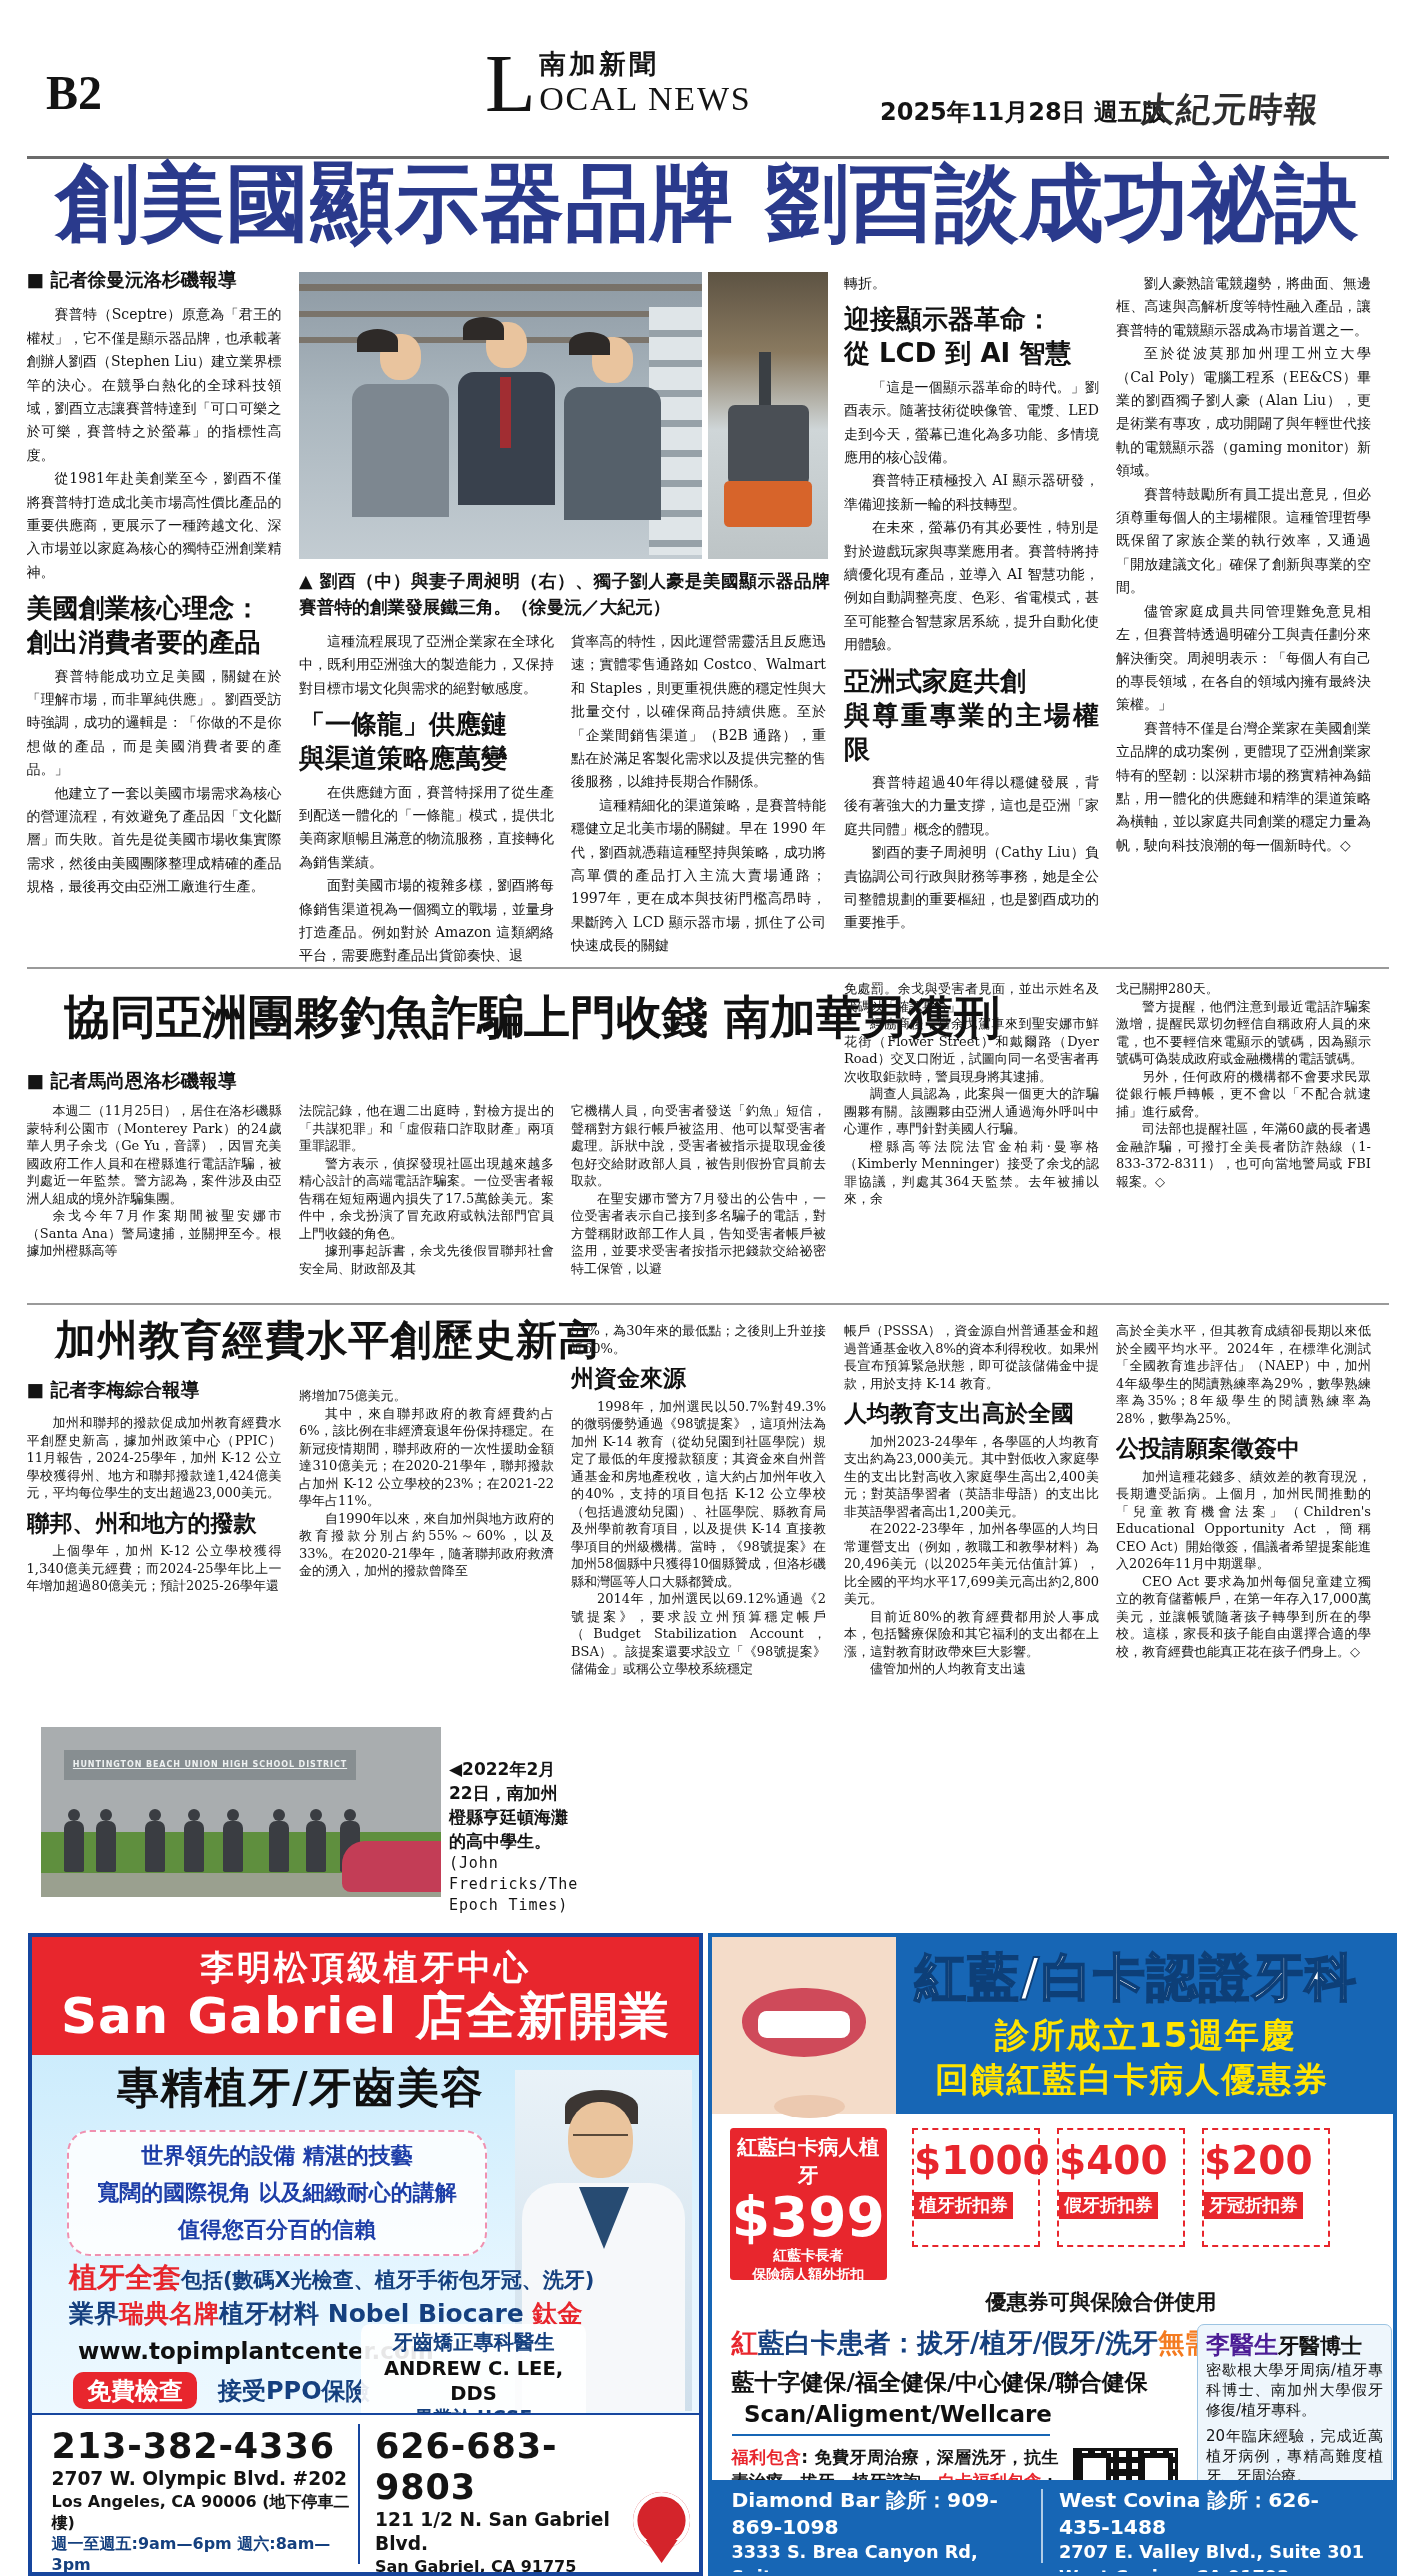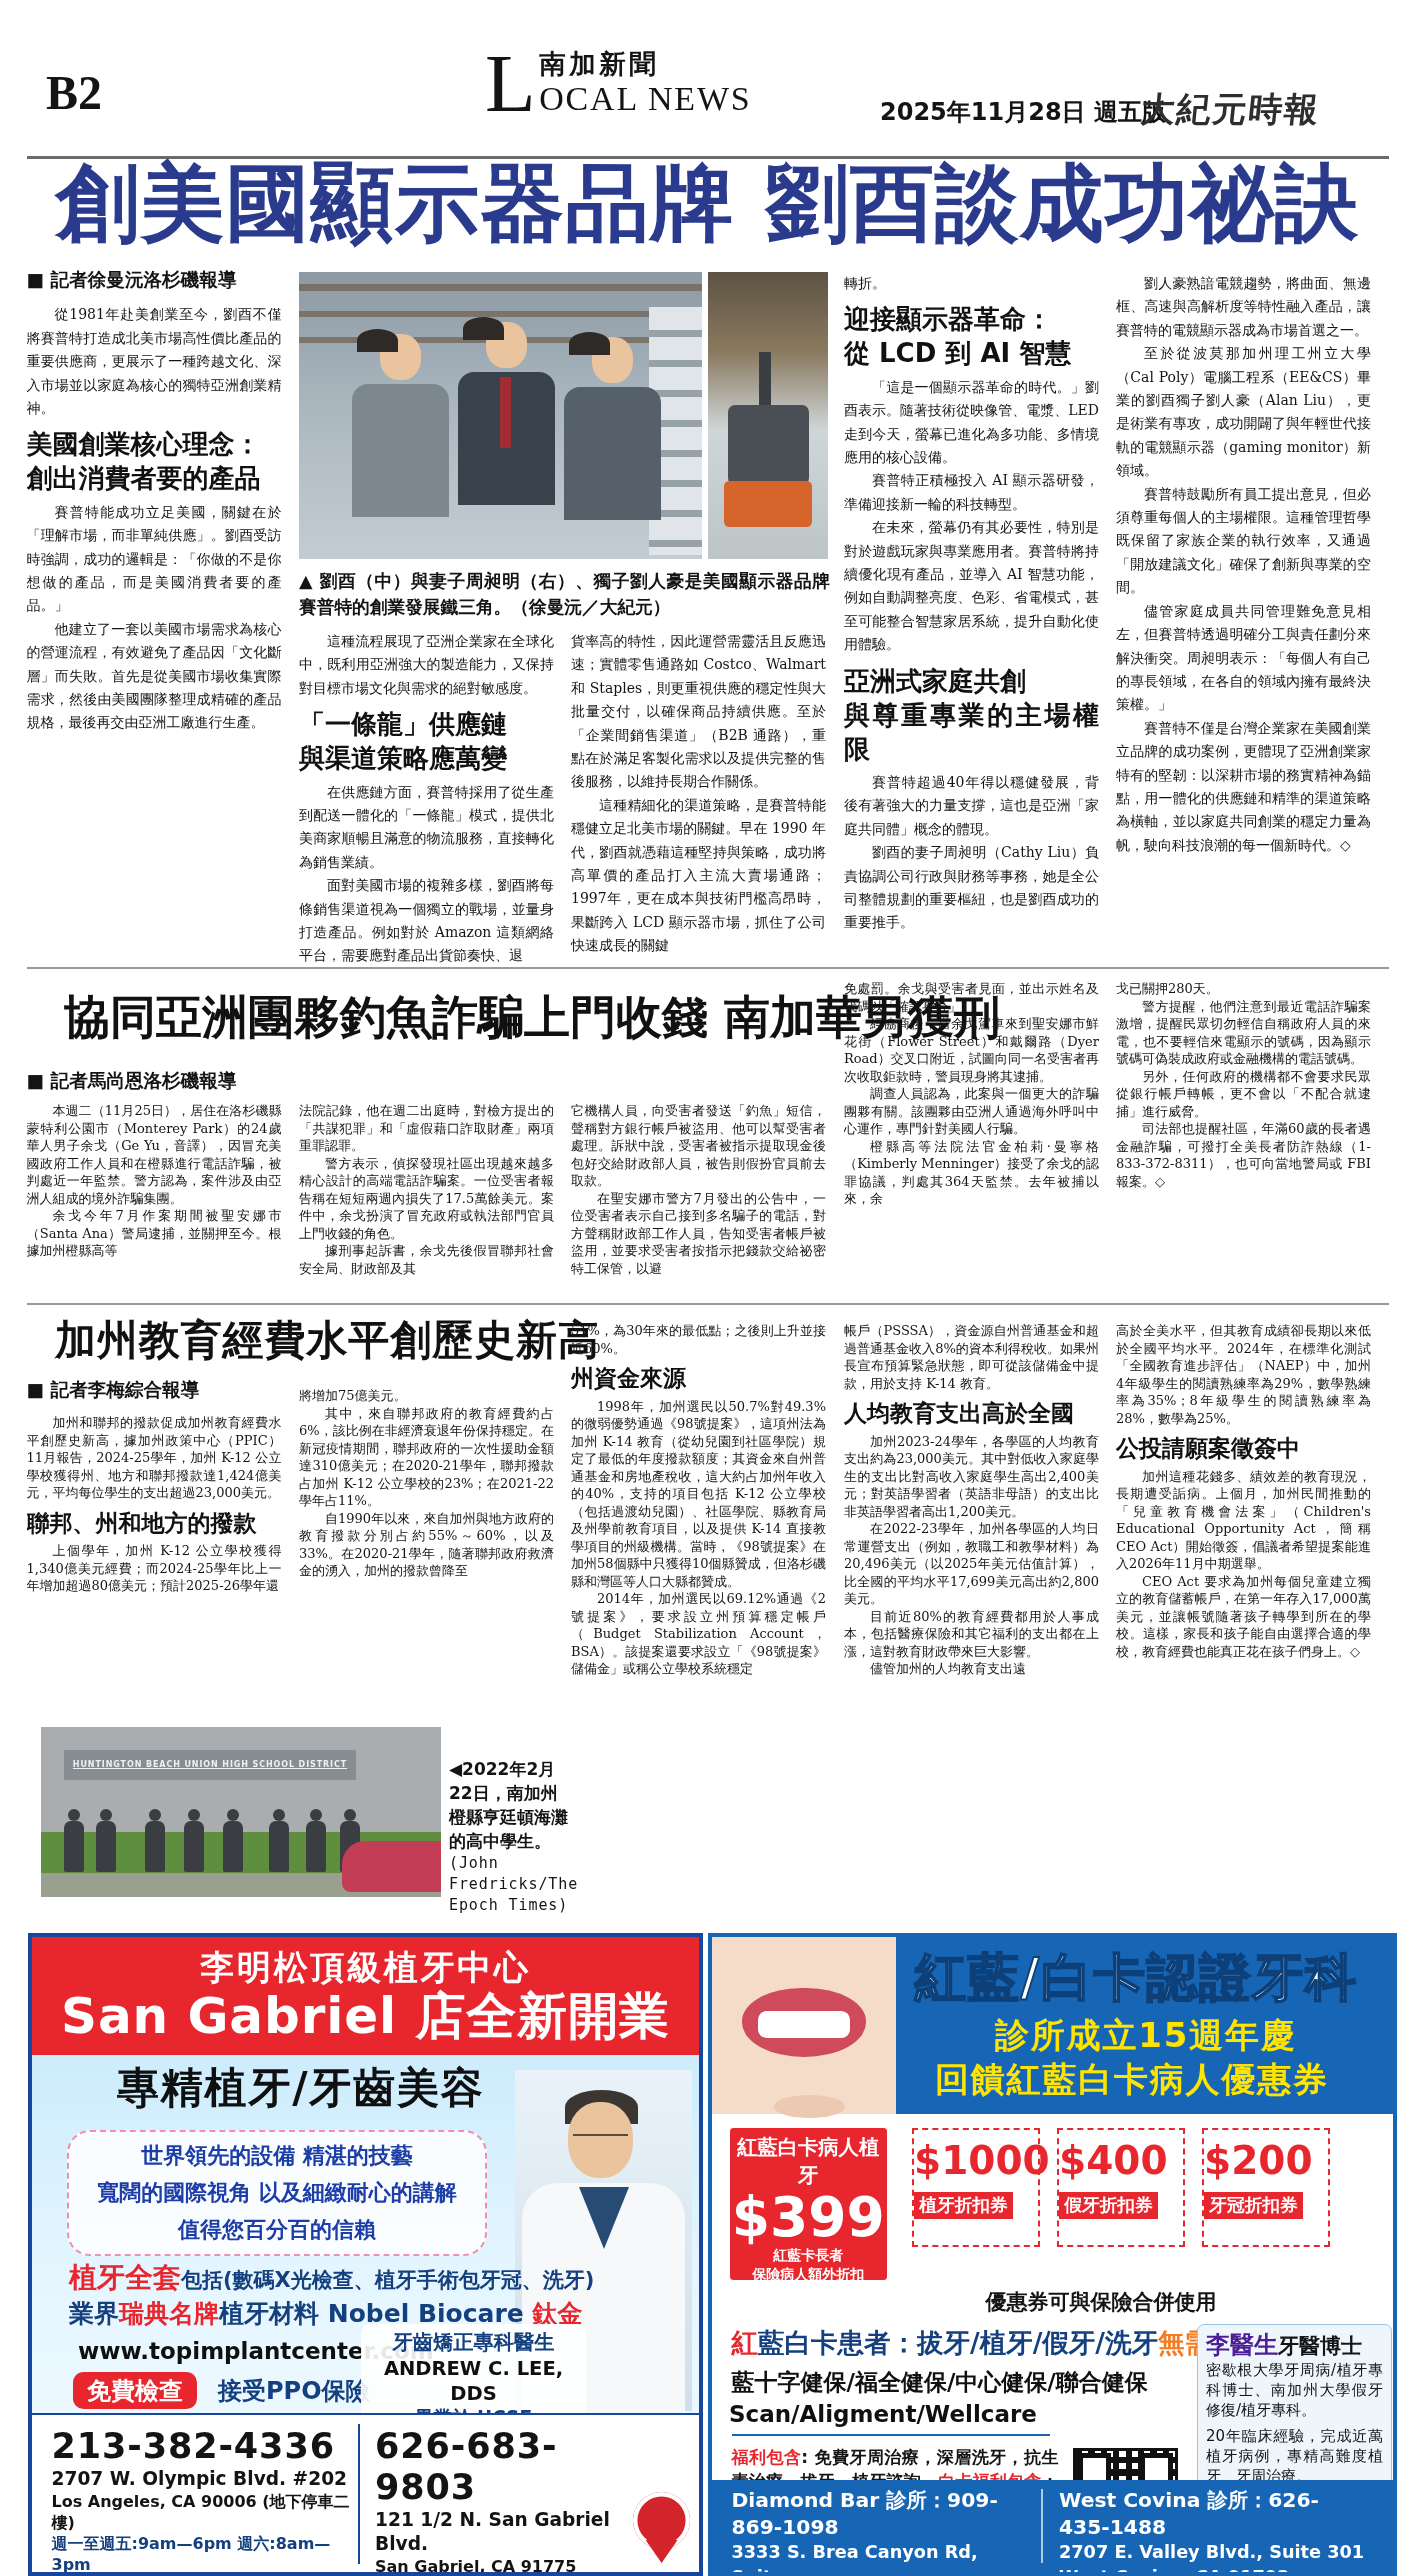--- a/index.html
+++ b/index.html
@@ -100,21 +100,21 @@
   #adR .implantbox .p{font:bold 55px/57px "DejaVu Sans",sans-serif;}
   #adR .implantbox .s{font:bold 14px/18.6px "DejaVu Sans",sans-serif;}
   .coupon{position:absolute;top:191px;width:124px;height:115px;border:2.7px dashed #e8262d;background:#fff;}
   .coupon .amt{font:bold 39px/48px "DejaVu Sans",sans-serif;color:#e8262d;margin-top:7px;}
   .coupon .lbl{display:inline-block;background:#e8262d;color:#fff;font:bold 17.7px/26.5px "DejaVu Sans",sans-serif;padding:0 5.3px;margin-top:7px;}
   #adR .couponnote{position:absolute;left:203px;top:352px;width:372px;text-align:center;font:bold 21px/26.5px "DejaVu Sans",sans-serif;}
   #adR .payer{position:absolute;left:19.5px;top:389px;font:bold 26.5px/34px "DejaVu Sans",sans-serif;color:#15407f;white-space:nowrap;}
   #adR .payer .r{color:#e8262d;}
   #adR .payer .o{color:#f47b20;}
   #adR .plans{position:absolute;left:19.5px;top:430px;font:bold 23px/30px "DejaVu Sans",sans-serif;color:#101010;}
-  #adR .plansen{position:absolute;left:17px;top:462px;font:bold 23px/30px "DejaVu Sans",sans-serif;color:#101010;}
+  #adR .plansen{position:absolute;left:32px;top:462px;font:bold 23px/30px "DejaVu Sans",sans-serif;color:#101010;}
   #adR .hline{position:absolute;left:19.5px;top:497px;width:318px;height:1.8px;background:#1766b5;}
   #adR .benefits{position:absolute;left:19.5px;top:508px;width:327px;font:bold 17px/24px "DejaVu Sans",sans-serif;text-align:justify;}
   #adR .benefits .r{color:#e8262d;}
   #adR .hotline{position:absolute;left:19.5px;top:591px;font:bold 26.5px/34px "DejaVu Sans",sans-serif;color:#e8262d;white-space:nowrap;}
   #adR .hotline .num{font-size:39px;letter-spacing:0.9px;}
   #adR .qr{position:absolute;left:361px;top:511px;width:99px;height:99px;border:3.5px solid #111;background:
       repeating-linear-gradient(0deg,#111 0 6.2px,transparent 6.2px 12.4px),
       repeating-linear-gradient(90deg,#111 0 6.2px,#fff 6.2px 12.4px);}
   #adR .qr .c{position:absolute;width:23px;height:23px;background:#fff;border:5.3px solid #111;}
   #adR .qrnote{position:absolute;left:354px;top:619px;width:120px;font:bold 17px/23px "DejaVu Sans",sans-serif;color:#15407f;text-align:center;}
@@ -141,20 +141,21 @@
   </span>
 </div>
 <div class="abs" id="dateline">2025年11月28日 週五版</div>
 <div class="abs" id="papername">大紀元時報</div>
 <div class="rule" style="left:26.5px;top:156px;width:1362px;height:2.7px"></div>
 
 <h1 class="abs" id="a1-headline" style="margin:0">創美國顯示器品牌 劉酉談成功祕訣</h1>
 
 <div class="col b1" style="left:26.5px;top:268px;height:725px">
   <div class="byline" style="margin-bottom:12.4px">■ 記者徐曼沅洛杉磯報導</div>
+  <p>賽普特（Sceptre）原意為「君王的權杖」，它不僅是顯示器品牌，也承載著創辦人劉酉（Stephen Liu）建立業界標竿的決心。在競爭白熱化的全球科技領域，劉酉立志讓賽普特達到「可口可樂之於可樂，賽普特之於螢幕」的指標性高度。</p>
   <p>從1981年赴美創業至今，劉酉不僅將賽普特打造成北美市場高性價比產品的重要供應商，更展示了一種跨越文化、深入市場並以家庭為核心的獨特亞洲創業精神。</p>
   <h3 class="sub1">
     <span style="display:block">美國創業核心理念：</span>
     <span style="display:block">創出消費者要的產品</span>
   </h3>
   <p>賽普特能成功立足美國，關鍵在於「理解市場，而非單純供應」。劉酉受訪時強調，成功的邏輯是：「你做的不是你想做的產品，而是美國消費者要的產品。」</p>
   <p>他建立了一套以美國市場需求為核心的營運流程，有效避免了產品因「文化斷層」而失敗。首先是從美國市場收集實際需求，然後由美國團隊整理成精確的產品規格，最後再交由亞洲工廠進行生產。</p>
 </div>
 
 <div class="photo" id="a1-photo">

